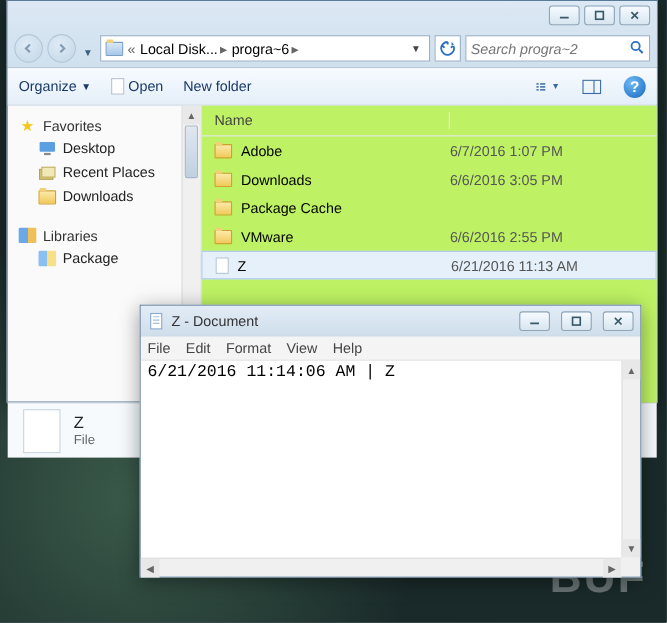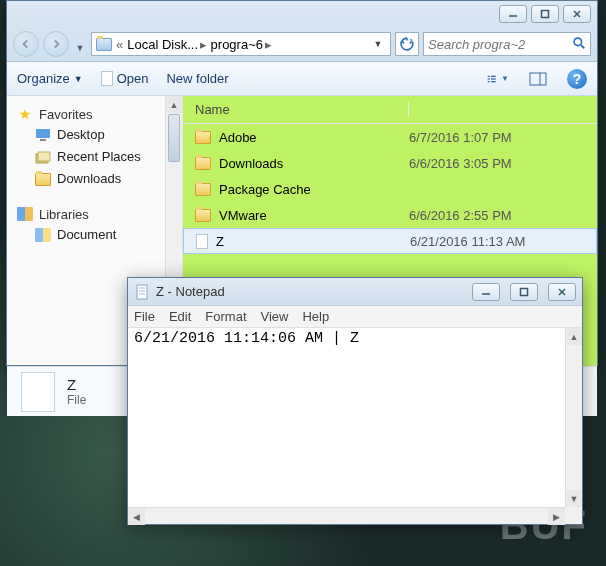--- a/index.html
+++ b/index.html
@@ -209,21 +209,21 @@
         <div class="shead">
             <span class="ico">
               <span class="lib-ico"></span>
             </span>
             <span>Libraries</span>
           </div>
         <div class="sitem">
             <span class="ico">
               <span class="lib-ico" style="background:linear-gradient(90deg,#8ac0f0 50%,#f8e088 50%)"></span>
             </span>
-            <span>Document</span>
+            <span>Package</span>
           </div>
       </div>
       <div class="scroll-track">
         <div class="scroll-btn top">▲</div>
         <div class="scroll-thumb"></div>
         <div class="scroll-btn bot">▼</div>
       </div>
     </div>
     <div class="content">
       <div class="colhead">
@@ -277,21 +277,21 @@
 </div>
 
 <div class="window notepad">
   <div class="np-title">
     <span class="nico"><svg width="16" height="16" viewBox="0 0 16 16">
           <rect x="3" y="1" width="10" height="14" fill="#fff" stroke="#88a8d0"></rect>
           <line x1="5" y1="4" x2="11" y2="4" stroke="#a8c0e0"></line>
           <line x1="5" y1="7" x2="11" y2="7" stroke="#a8c0e0"></line>
           <line x1="5" y1="10" x2="11" y2="10" stroke="#a8c0e0"></line>
         </svg></span>
-    <span class="t">Z - Notepad</span>
+    <span class="t">Z - Document</span>
     <div class="capbtn">
         <svg viewBox="0 0 10 10">
           <line x1="1" y1="7" x2="9" y2="7" stroke="currentColor" stroke-width="1.5"></line>
         </svg>
       </div>
     <div class="capbtn">
         <svg viewBox="0 0 10 10">
           <rect x="1.5" y="1.5" width="7" height="7" fill="none" stroke="currentColor" stroke-width="1.5"></rect>
         </svg>
       </div>

